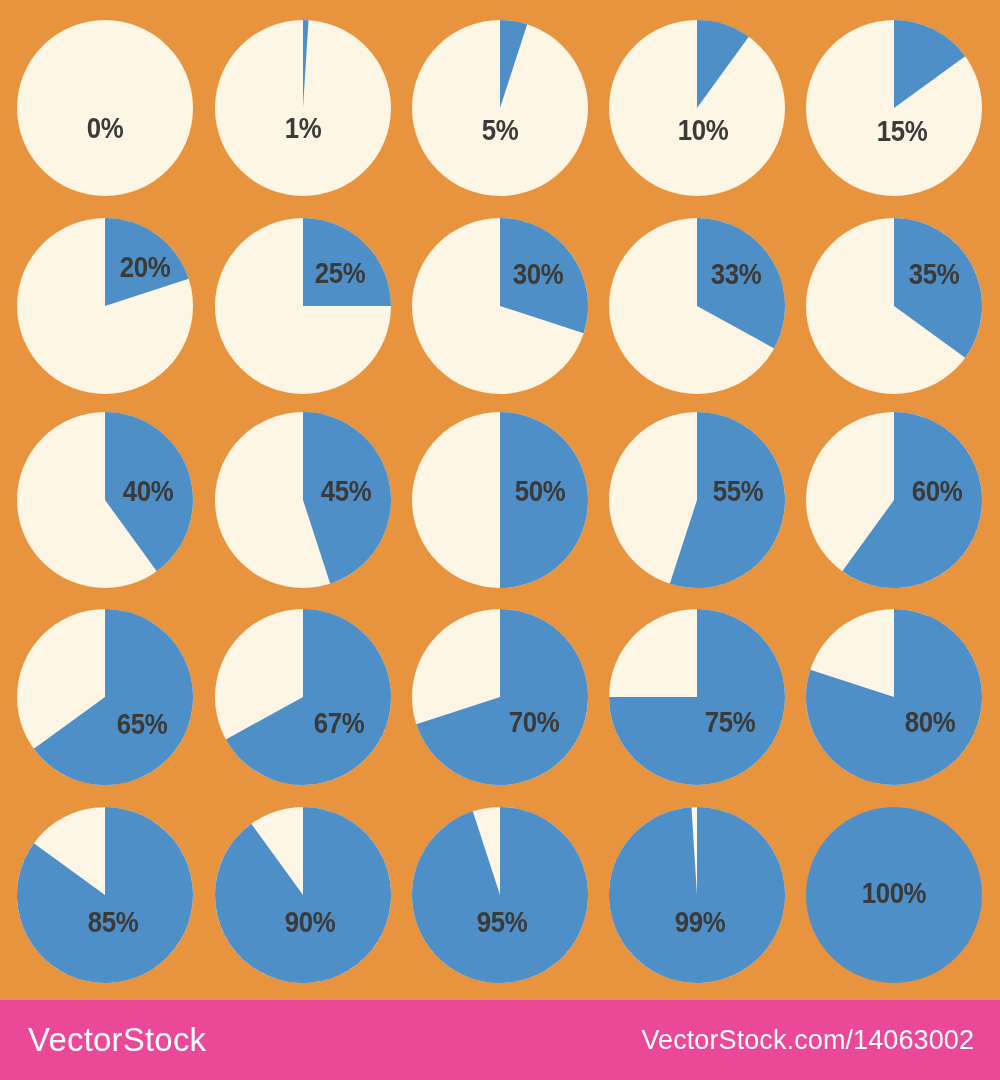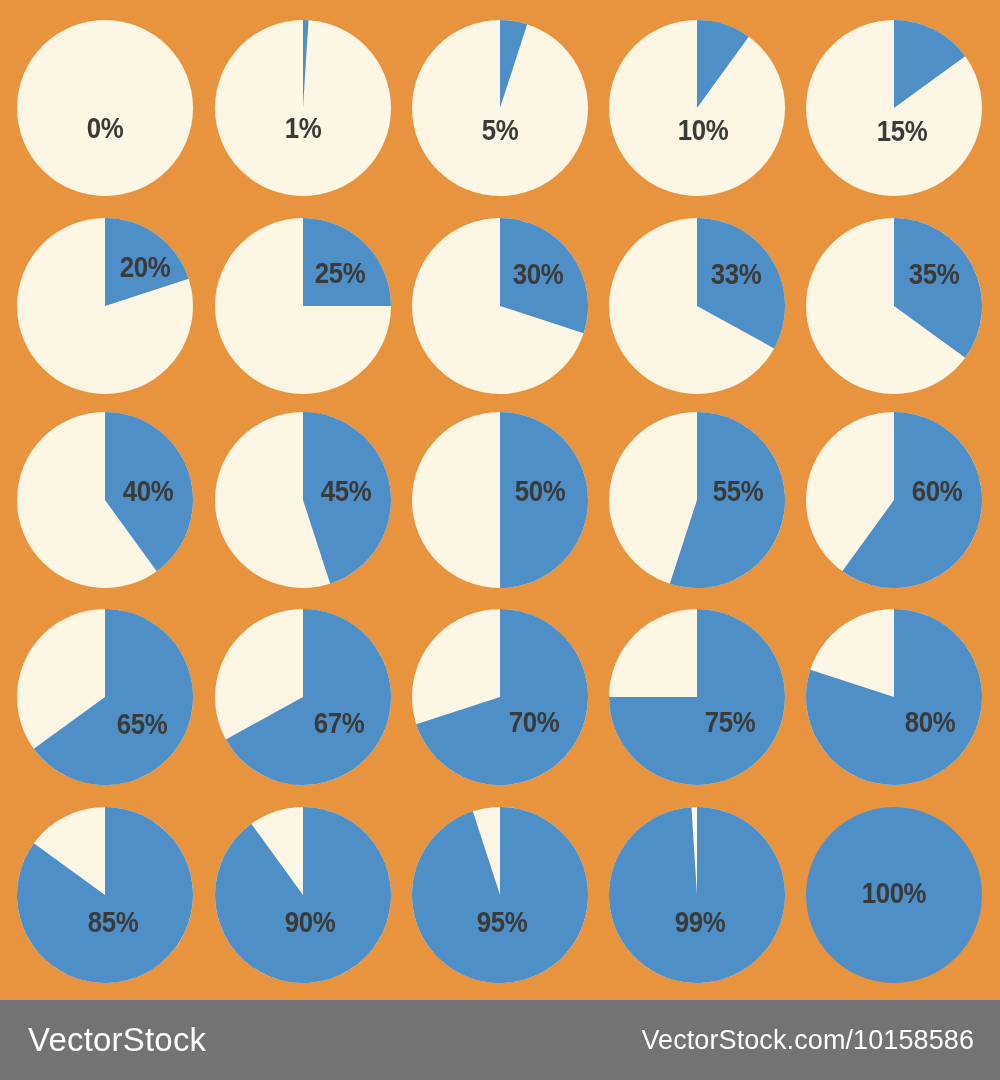--- a/index.html
+++ b/index.html
@@ -237,18 +237,18 @@
       </div>
       <div class="pie-label" style="left: 700px; top: 922px; transform: translate(-50%, -50%) scaleX(0.86); color: rgb(58, 58, 56);">99%</div>
       <div class="pie-cell" style="left: 806px; top: 807px; width: 176px; height: 176px;">
         <svg class="pie-svg" viewBox="0 0 176 176" width="176" height="176">
           <circle cx="88" cy="88" r="88" fill="#4e8fc8"></circle>
         </svg>
       </div>
       <div class="pie-label" style="left: 894px; top: 893px; transform: translate(-50%, -50%) scaleX(0.86); color: rgb(58, 58, 56);">100%</div>
     </div>
 
-  <div class="footer" style="background: #737373;">
+  <div class="footer" style="background: #ec4899;">
     <span class="footer-brand" style="color: rgb(255, 255, 255);">VectorStock</span>
-    <span class="footer-url" style="color: rgb(255, 255, 255);">VectorStock.com/10158586</span>
+    <span class="footer-url" style="color: rgb(255, 255, 255);">VectorStock.com/14063002</span>
   </div>
 
 </div>
 
 </body></html>

